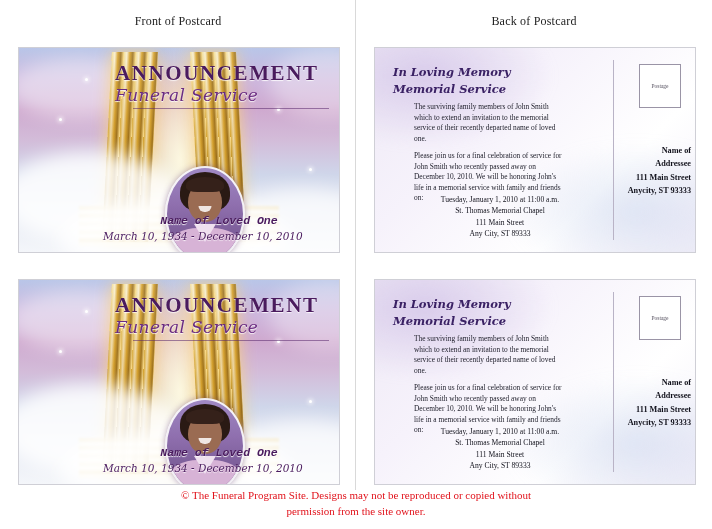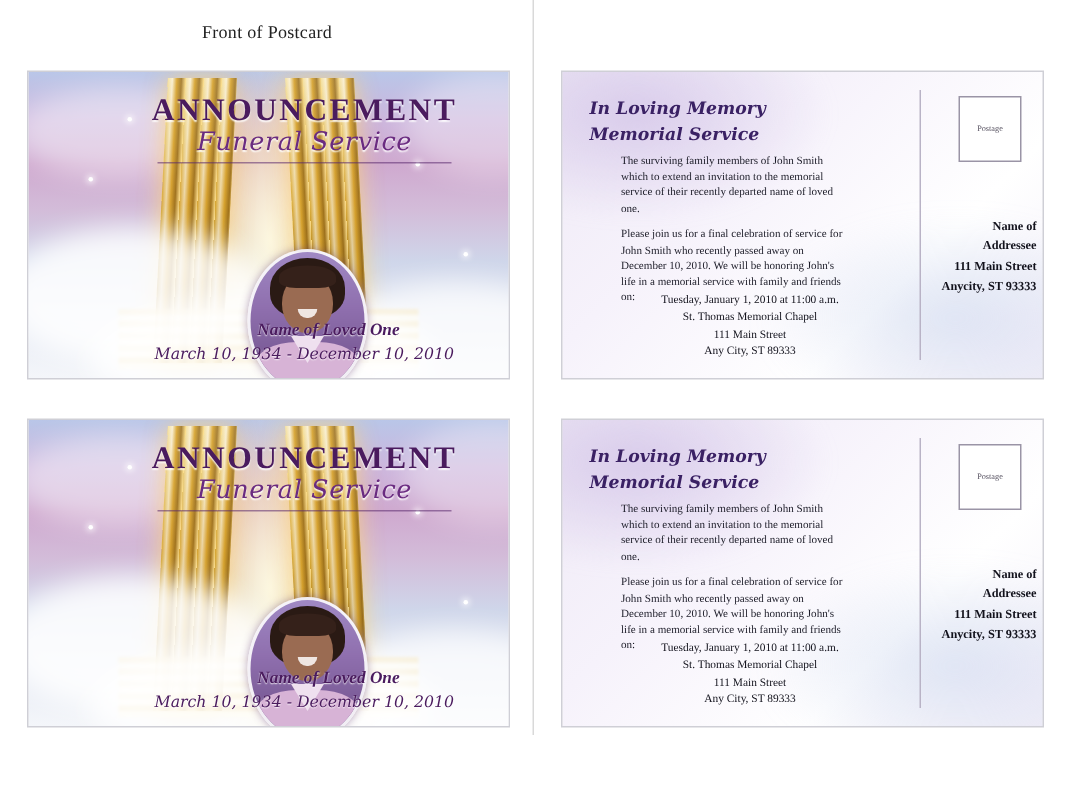--- a/index.html
+++ b/index.html
@@ -121,24 +121,23 @@
     position: absolute;
     width: 3px; height: 3px;
     background: #fff;
     border-radius: 50%;
     box-shadow: 0 0 4px 1px rgba(255,255,255,0.9);
   }
 
   
   .front-text {
     position: absolute;
-    left: 68px;
+    left: 96px;
     top: 14px;
     width: 232px;
-    text-align: center;
     color: #4b1f63;
   }
   .announcement {
     font-family: "Liberation Serif", serif;
     font-size: 21px;
     letter-spacing: 1.6px;
     font-weight: bold;
     color: #4a1b5e;
     text-shadow: 0 1px 1px rgba(255,255,255,0.85);
     line-height: 1.05;
@@ -232,21 +231,21 @@
     background: #efe0ef;
     clip-path: polygon(50% 100%, 0 0, 100% 0);
   }
 
   
   .front-name {
     position: absolute;
     left: 84px;
     width: 232px;
     text-align: center;
-    font-family: Liberation Serif, serif;
+    font-family: Liberation Mono, monospace;
     font-style: italic;
     font-weight: bold;
     color: #4a1b5e;
     text-shadow: 0 1px 1px rgba(255,255,255,0.9);
   }
   #front-name-1, #front-name-2 { top: 166px; font-size: 11.5px; }
   .front-dates {
     position: absolute;
     left: 84px;
     width: 232px;
@@ -372,20 +371,21 @@
     line-height: 1.45;
     color: #e1121b;
   }
 </style>
 </head>
 <body>
 
 <div class="page">
 
   <div class="col-heading" id="heading-front">Front of Postcard</div>
+  <div class="col-heading" id="heading-back">Back of Postcard</div>
   <div class="divider"></div>
 
   <div class="front-card" id="front-card-1">
     <div class="cloud d"></div>
     <div class="cloud e"></div>
     <div class="gate-glow"></div>
     <div class="gate left"></div>
     <div class="gate right"></div>
     <div class="gate-steps"></div>
     <div class="cloud a"></div>
@@ -506,14 +506,18 @@
 
     <div class="stamp-box">Postage</div>
 
     <div class="addressee">
       <div>Name of Addressee</div>
       <div>111 Main Street</div>
       <div>Anycity, ST 93333</div>
     </div>
   </div>
 
+  <div class="footer">
+    <div>© The Funeral Program Site. Designs may not be reproduced or copied without</div>
+    <div>permission from the site owner.</div>
+  </div>
 
 </div>
 
 </body></html>

